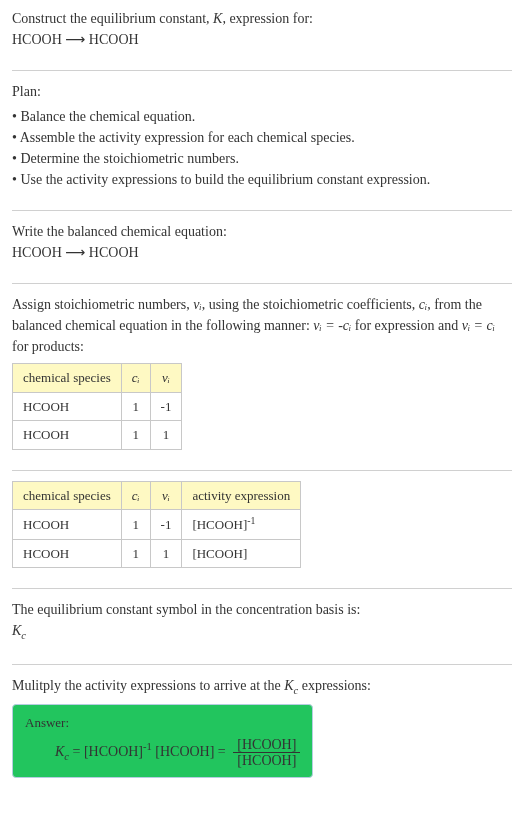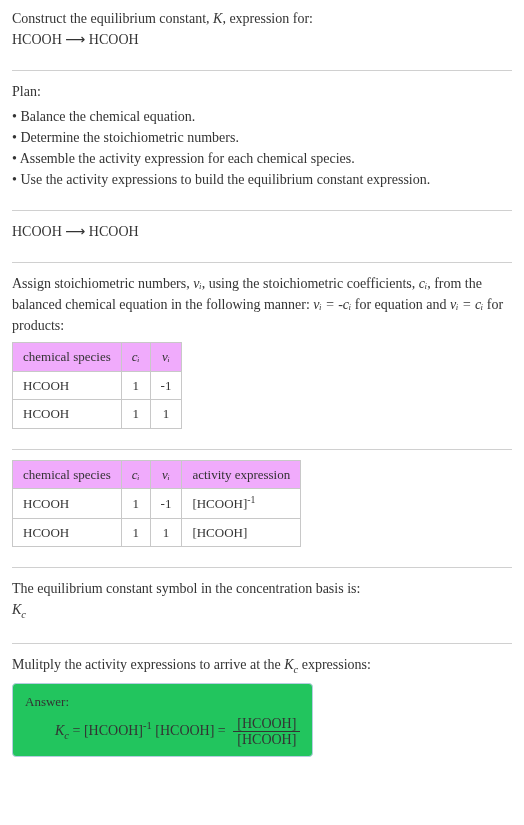--- a/index.html
+++ b/index.html
@@ -27,21 +27,21 @@
       margin-top: 6px;
       font-size: 13px;
     }
     table.data th, table.data td {
       border: 1px solid #c8c8c8;
       padding: 4px 10px;
       text-align: center;
       font-weight: normal;
     }
     table.data th {
-      background: #f0abfc;
+      background: #fef9c3;
     }
     table.data td.left, table.data th.left { text-align: left; }
     sub { font-size: 0.75em; vertical-align: sub; }
     sup { font-size: 0.75em; vertical-align: super; }
     .answer-box {
       border: 1px solid #b5cde0;
       background: #22c55e;
       border-radius: 4px;
       padding: 8px 12px;
       display: inline-block;
@@ -70,37 +70,38 @@
   </div>
   <div class="eqn">HCOOH ⟶ HCOOH</div>
 </div>
 
 <hr class="divider">
 
 <div class="section">
   <div>Plan:</div>
   <div class="plan-list">
     <div>• Balance the chemical equation.</div>
+    <div>• Assemble the activity expression for each chemical species.</div>
     <div>• Determine the stoichiometric numbers.</div>
-    <div>• Assemble the activity expression for each chemical species.</div>
     <div>• Use the activity expressions to build the equilibrium constant expression.</div>
   </div>
 </div>
 
 <hr class="divider">
 
 <div class="section">
+  <div>Write the balanced chemical equation:</div>
   <div class="eqn">HCOOH ⟶ HCOOH</div>
 </div>
 
 <hr class="divider">
 
 <div class="section">
   <div>
-    <span>Assign stoichiometric numbers, </span><span class="italic">νᵢ</span><span>, using the stoichiometric coefficients, </span><span class="italic">cᵢ</span><span>, from the balanced chemical equation in the following manner: </span><span class="italic">νᵢ = -cᵢ</span><span> for equation and </span><span class="italic">νᵢ = cᵢ</span><span> for products:</span>
+    <span>Assign stoichiometric numbers, </span><span class="italic">νᵢ</span><span>, using the stoichiometric coefficients, </span><span class="italic">cᵢ</span><span>, from the balanced chemical equation in the following manner: </span><span class="italic">νᵢ = -cᵢ</span><span> for expression and </span><span class="italic">νᵢ = cᵢ</span><span> for products:</span>
   </div>
   <table class="data">
     <tbody>
         <tr>
       <th class="left">chemical species</th>
       <th class="italic">cᵢ</th>
       <th class="italic">νᵢ</th>
     </tr>
     <tr>
       <td class="left">HCOOH</td>

